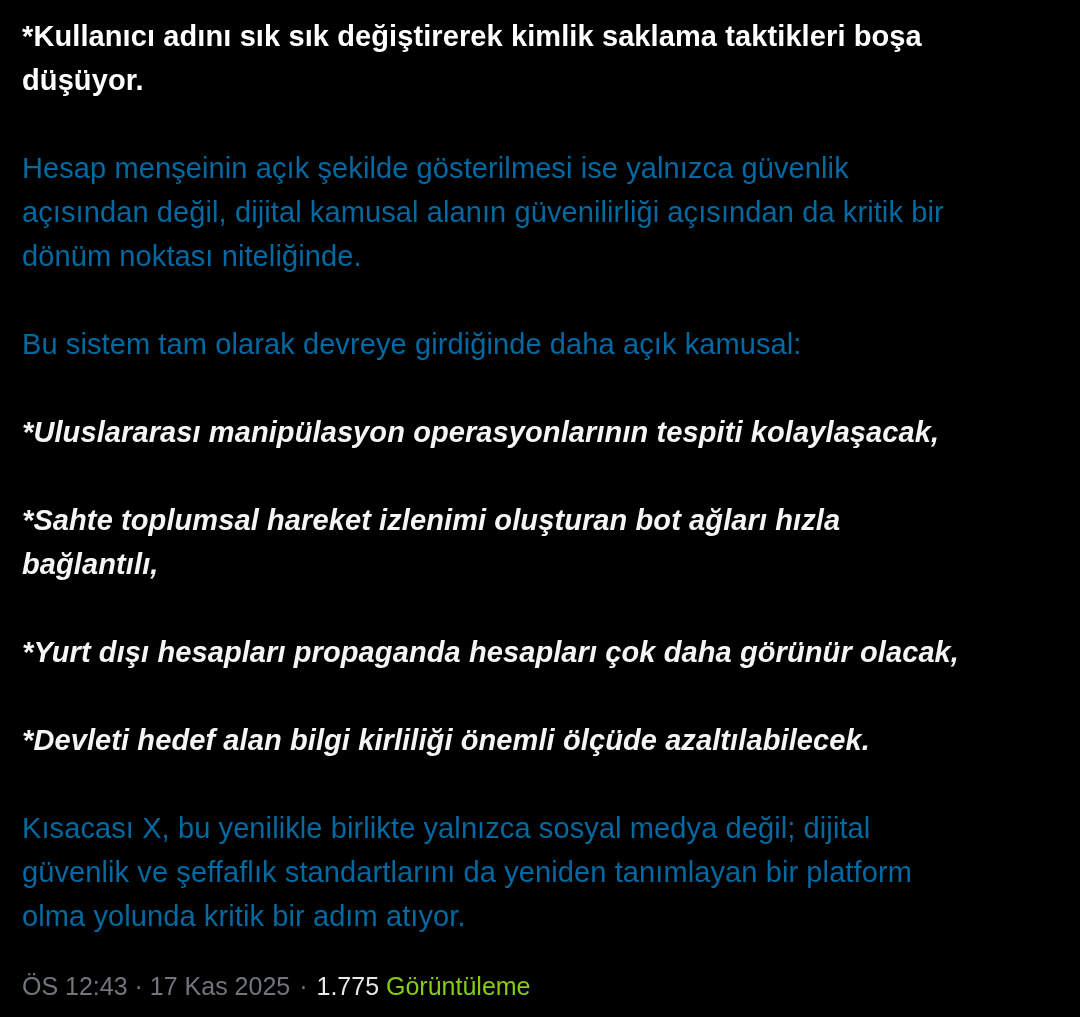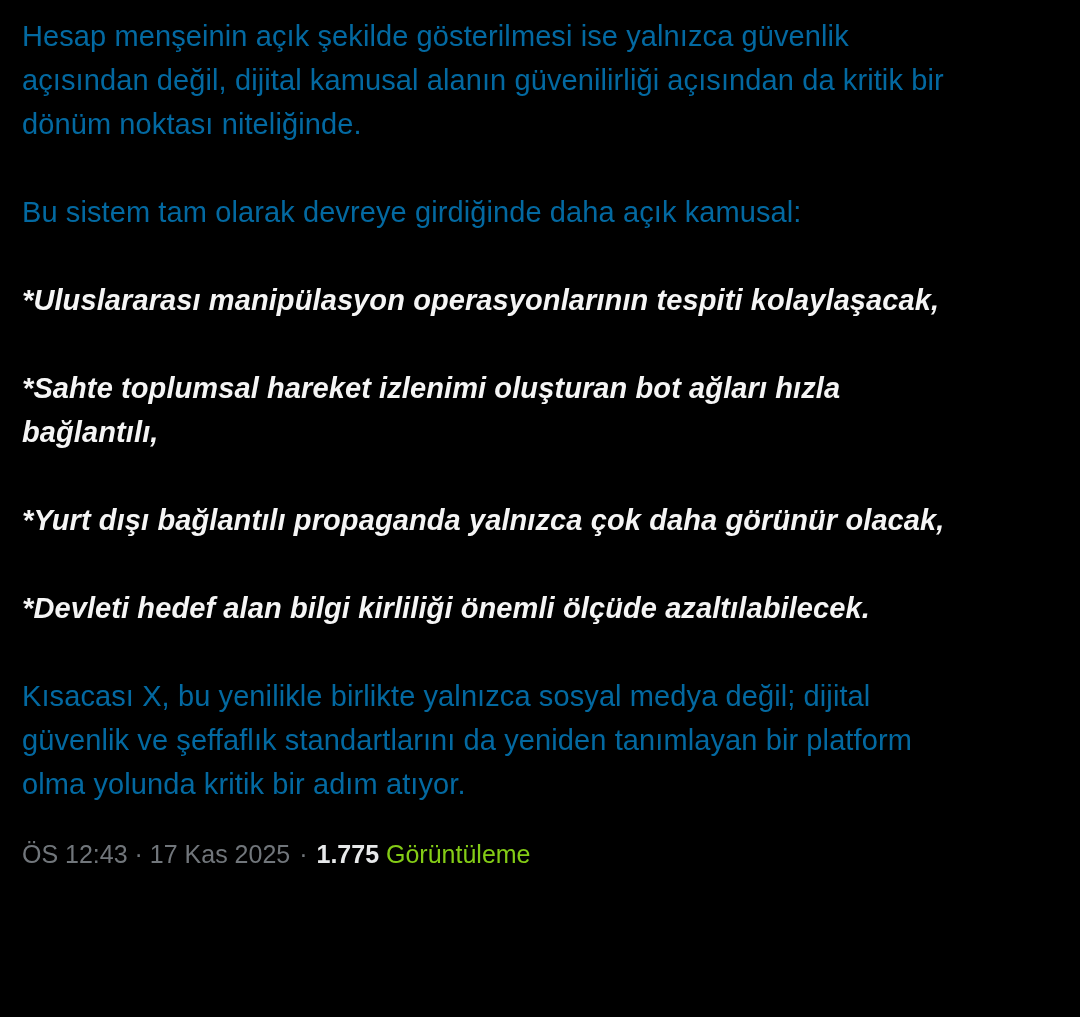--- a/index.html
+++ b/index.html
@@ -26,31 +26,35 @@
   .meta-row {
     margin-top: -12px;
     padding: 0 22px;
     font-size: 25px;
     line-height: 32px;
     color: #71767b;
     white-space: nowrap;
   }
   .meta-row .views-count {
     color: #e7e9ea;
-    font-weight: 700;
+    font-weight: 400;
   }
   .meta-row .datetime { color: #71767b; }
   .meta-row .dot-sep { color: #71767b; padding: 0 2px; }
   .meta-row .views-label { color: #84cc16; }
 </style>
 </head>
 <body>
 
 <div class="post-body">
 
+  <p class="para bold">
+    <span style="display:block">*Kullanıcı adını sık sık değiştirerek kimlik saklama taktikleri boşa</span>
+    <span style="display:block">düşüyor.</span>
+  </p>
 
   <p class="para">
     <span style="display:block">Hesap menşeinin açık şekilde gösterilmesi ise yalnızca güvenlik</span>
     <span style="display:block">açısından değil, dijital kamusal alanın güvenilirliği açısından da kritik bir</span>
     <span style="display:block">dönüm noktası niteliğinde.</span>
   </p>
 
   <p class="para">
     <span style="display:block">Bu sistem tam olarak devreye girdiğinde daha açık kamusal:</span>
   </p>
@@ -58,21 +62,21 @@
   <p class="para bold-italic">
     <span style="display:block">*Uluslararası manipülasyon operasyonlarının tespiti kolaylaşacak,</span>
   </p>
 
   <p class="para bold-italic">
     <span style="display:block">*Sahte toplumsal hareket izlenimi oluşturan bot ağları hızla</span>
     <span style="display:block">bağlantılı,</span>
   </p>
 
   <p class="para bold-italic">
-    <span style="display:block">*Yurt dışı bağlantılı propaganda yalnızca çok daha görünür olacak,</span>
+    <span style="display:block">*Yurt dışı hesapları propaganda hesapları çok daha görünür olacak,</span>
   </p>
 
   <p class="para bold-italic">
     <span style="display:block">*Devleti hedef alan bilgi kirliliği önemli ölçüde azaltılabilecek.</span>
   </p>
 
   <p class="para">
     <span style="display:block">Kısacası X, bu yenilikle birlikte yalnızca sosyal medya değil; dijital</span>
     <span style="display:block">güvenlik ve şeffaflık standartlarını da yeniden tanımlayan bir platform</span>
     <span style="display:block">olma yolunda kritik bir adım atıyor.</span>

